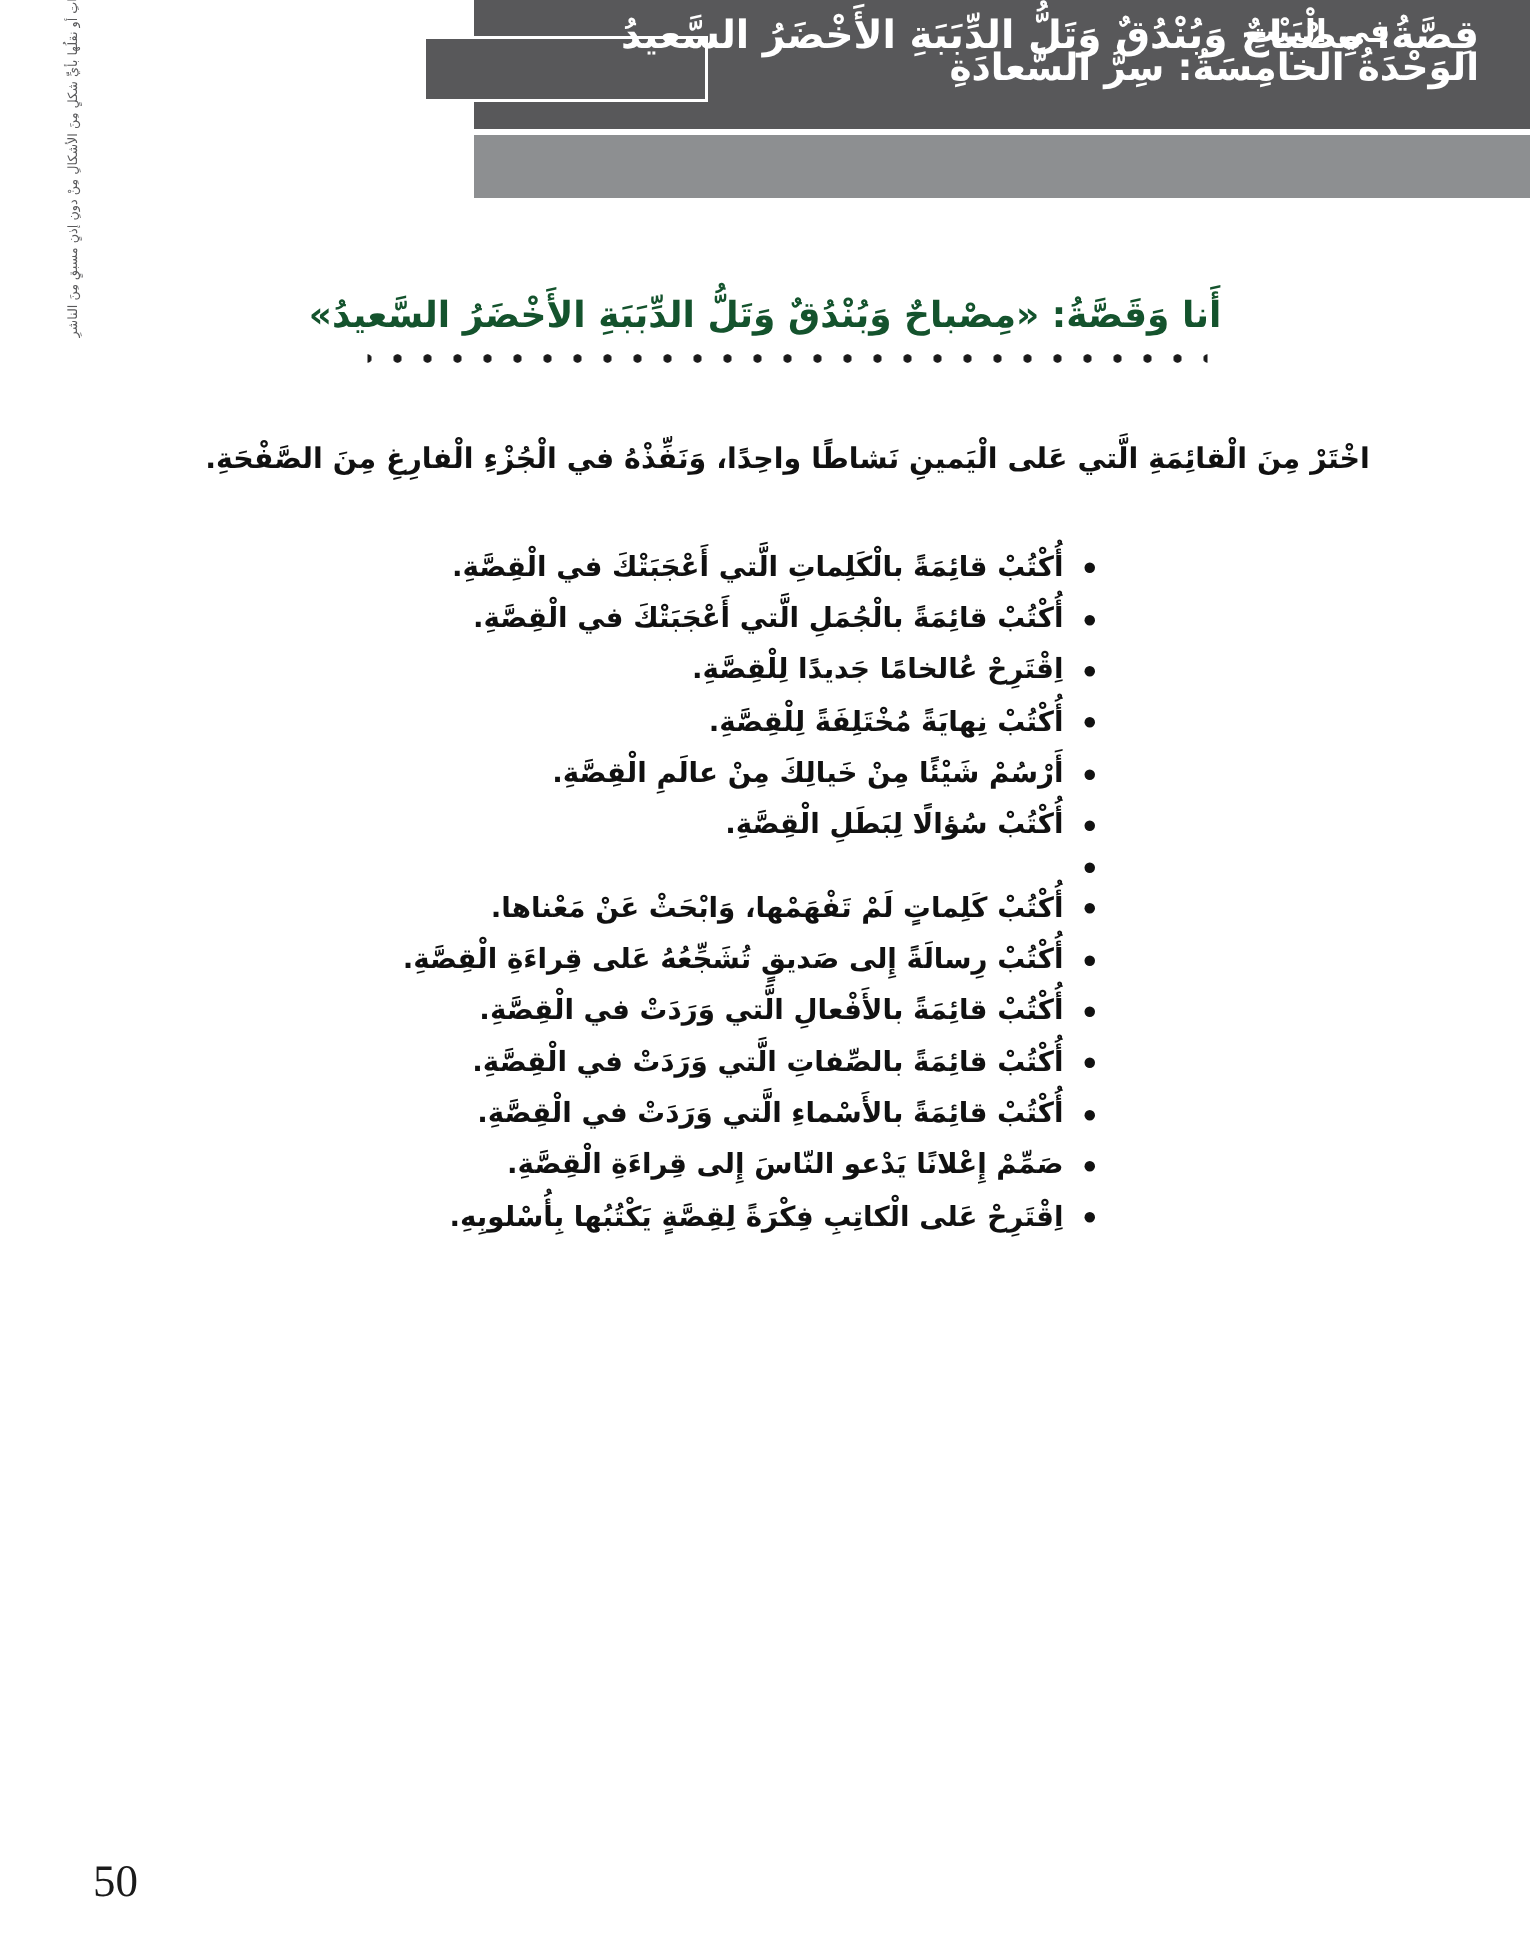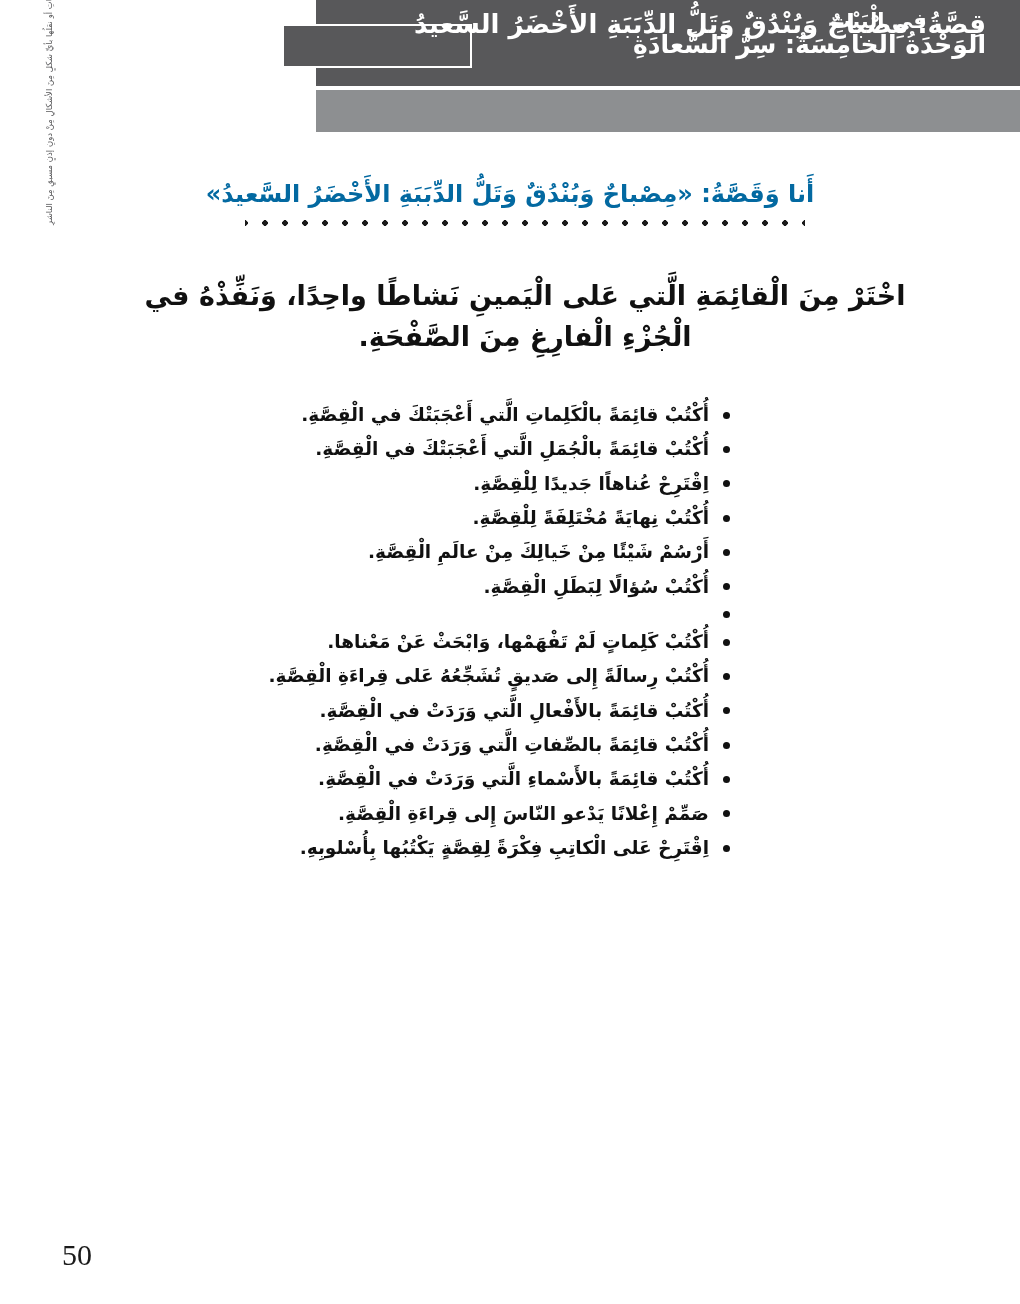--- a/index.html
+++ b/index.html
@@ -102,37 +102,37 @@
     top: 180px;
     right: 0;
     left: 0;
     padding: 0 80px 0 110px;
     box-sizing: border-box;
   }
   .activity-title {
     text-align: center;
     font-size: 24px;
     font-weight: bold;
-    color: #0369a1;
-    margin: 0 0 8px 0;
+    color: #14532d;
+    margin: 16px 0 8px 0;
     padding-right: 30px;
   }
   .dotted-rule {
     width: 560px;
     margin: 4px auto 0 auto;
     height: 14px;
     background-image: radial-gradient(circle, #1a1a1a 2.6px, rgba(0,0,0,0) 3px);
     background-size: 20px 14px;
     background-repeat: repeat-x;
     background-position: center;
   }
   .instruction {
     margin: 46px 0 0 0;
     text-align: center;
-    font-size: 27px;
+    font-size: 19px;
     font-weight: bold;
     color: #111;
     line-height: 1.5;
   }
   .task-list {
     list-style: none;
     margin: 48px 0 16px 0;
     padding: 0;
   }
   .task-item {
@@ -202,21 +202,21 @@
       </li>
     <li class="task-item">
         <div class="task-row">
           <span class="bullet"></span>
           <span class="task-text">أُكْتُبْ قائِمَةً بالْجُمَلِ الَّتي أَعْجَبَتْكَ في الْقِصَّةِ.</span>
         </div>
       </li>
     <li class="task-item">
         <div class="task-row">
           <span class="bullet"></span>
-          <span class="task-text">اِقْتَرِحْ عُناهاًا جَديدًا لِلْقِصَّةِ.</span>
+          <span class="task-text">اِقْتَرِحْ عُالخامًا جَديدًا لِلْقِصَّةِ.</span>
         </div>
       </li>
     <li class="task-item">
         <div class="task-row">
           <span class="bullet"></span>
           <span class="task-text">أُكْتُبْ نِهايَةً مُخْتَلِفَةً لِلْقِصَّةِ.</span>
         </div>
       </li>
     <li class="task-item">
         <div class="task-row">

